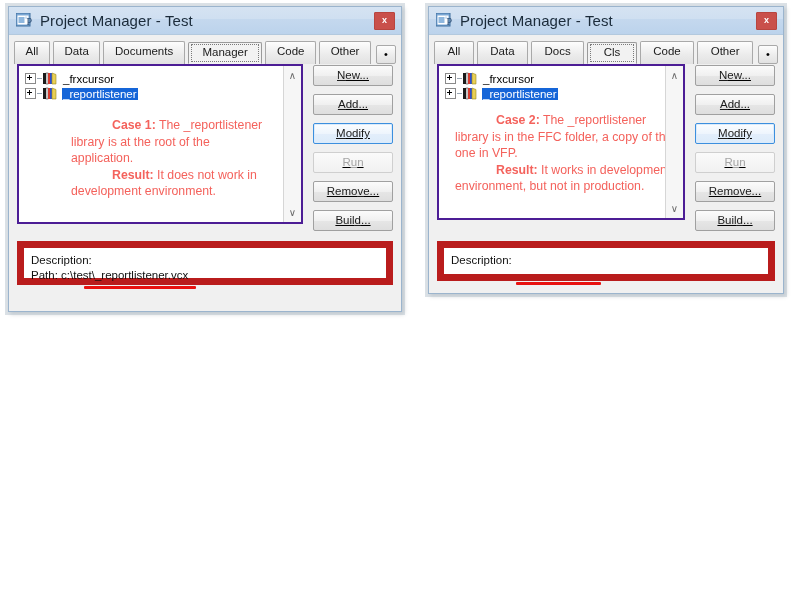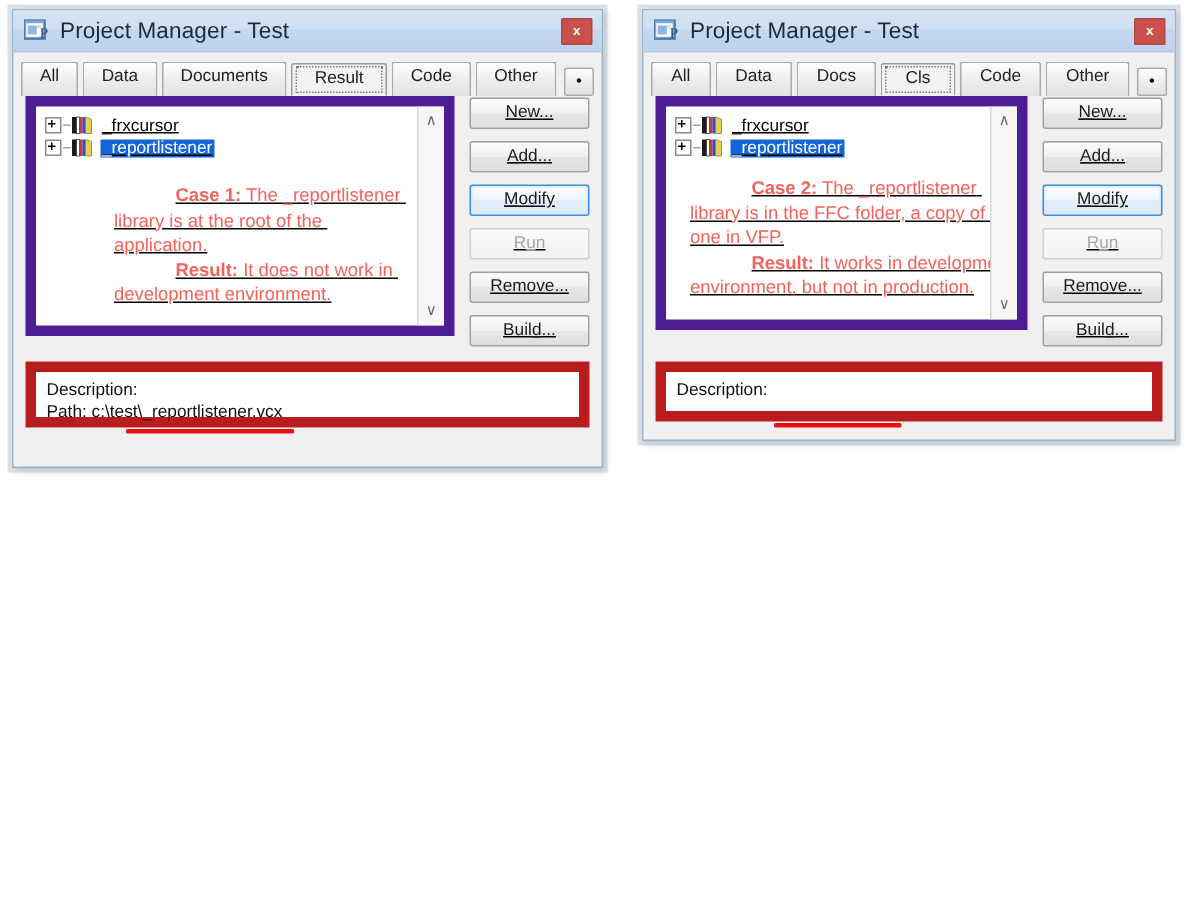--- a/index.html
+++ b/index.html
@@ -137,25 +137,24 @@
 
   .mid-row {
     display: flex;
     align-items: flex-start;
     gap: 10px;
   }
 
   .tree-panel {
     position: relative;
     background: #ffffff;
-    border: 7px solid #4c1d95;
+    border: 2px solid #4c1d95;
     box-sizing: border-box;
     flex: 1 1 auto;
     overflow: hidden;
-    text-decoration: underline;
   }
   .win-left  .tree-panel { height: 160px; }
   .win-right .tree-panel { height: 156px; }
 
   .tree-inner { padding: 5px 0 0 6px; }
 
   .tree-row {
     display: flex;
     align-items: center;
     height: 15px;
@@ -318,21 +317,21 @@
       </span>
       <span class="title-text">Project Manager - Test</span>
       <span class="close-btn">x</span>
     </div>
 
     <div class="tabstrip">
       <div class="tab"><span>All</span></div>
       <div class="tab"><span>Data</span></div>
       <div class="tab"><span>Documents</span></div>
       <div class="tab selected">
-          <span class="tab-inner">Result</span>
+          <span class="tab-inner">Manager</span>
         </div>
       <div class="tab"><span>Code</span></div>
       <div class="tab"><span>Other</span></div>
       <div class="tab-more">•</div>
     </div>
 
     <div class="win-body">
       <div class="mid-row">
 
         <div class="tree-panel">

